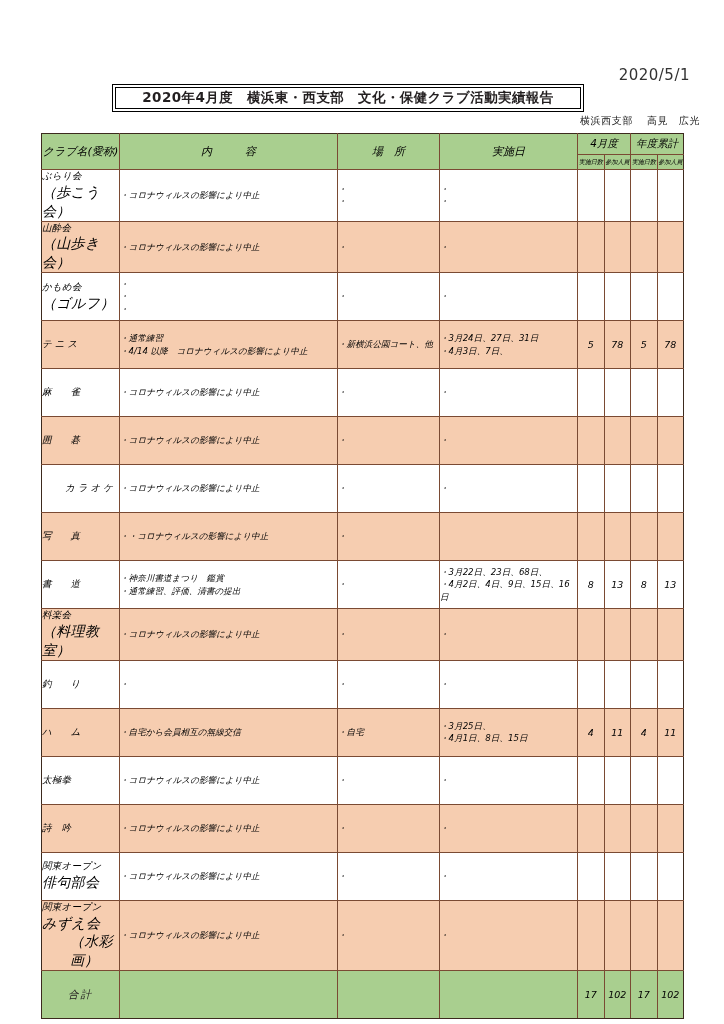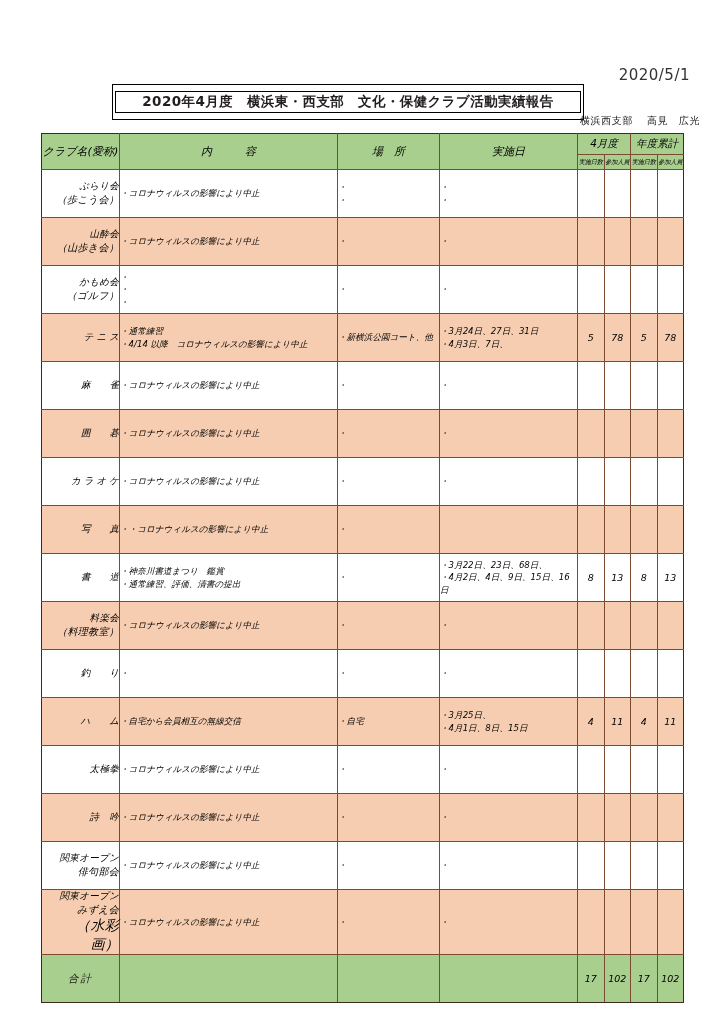--- a/index.html
+++ b/index.html
@@ -27,21 +27,21 @@
     right: 34px;
     font-size: 15px;
     letter-spacing: 0.5px;
     color: #333;
   }
   .title-wrap {
     position: absolute;
     top: 84px;
     left: 112px;
     width: 472px;
-    height: 36px;
+    height: 28px;
     border: 1.6px solid #000;
     box-sizing: border-box;
     display: flex;
     align-items: center;
     justify-content: center;
   }
   .title-inner {
     border: 0.8px solid #000;
     width: 466px;
     height: 22px;
@@ -103,28 +103,28 @@
   .col-body  { width: 218px; }
   .col-place { width: 102px; }
   .col-date  { width: 138px; }
   .col-num   { width: 26.5px; }
 
   tr.row-white td { background: #ffffff; }
   tr.row-peach td { background: #f6cdb0; }
   tr.row-total td { background: #a9cf8f; }
 
   td.cname {
-    text-align: right;
+    text-align: left;
     font-size: 9.5px;
     font-weight: bold;
     line-height: 1.35;
     letter-spacing: 0.3px;
     color: #000;
   }
-  td.cname .sub { font-size: 10px; display: block; }
+  td.cname .sub { font-size: 14px; display: block; }
   td.cname .tiny { font-size: 14px; display: block; padding-left: 28px; }
 
   td.ctext {
     text-align: left;
     font-size: 8.6px;
     line-height: 1.45;
     padding-left: 3px;
     color: #000;
     white-space: pre-line;
   }

